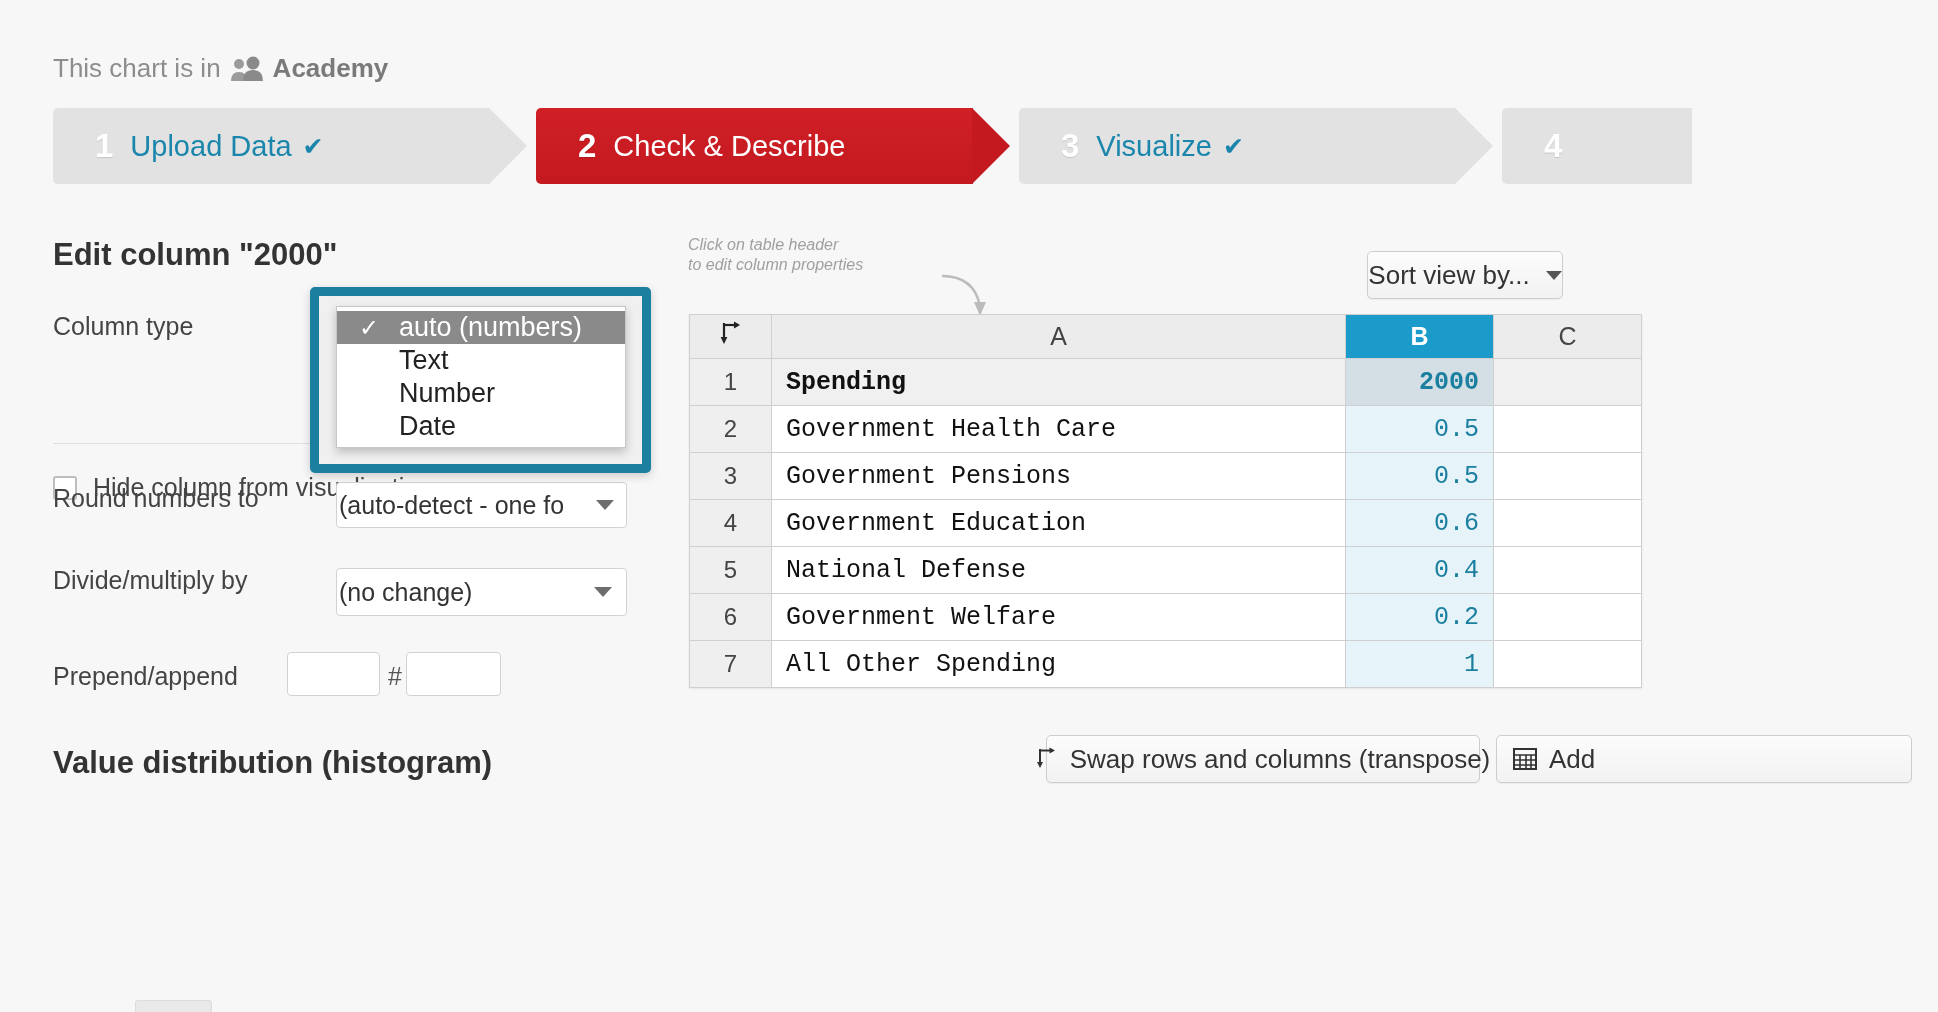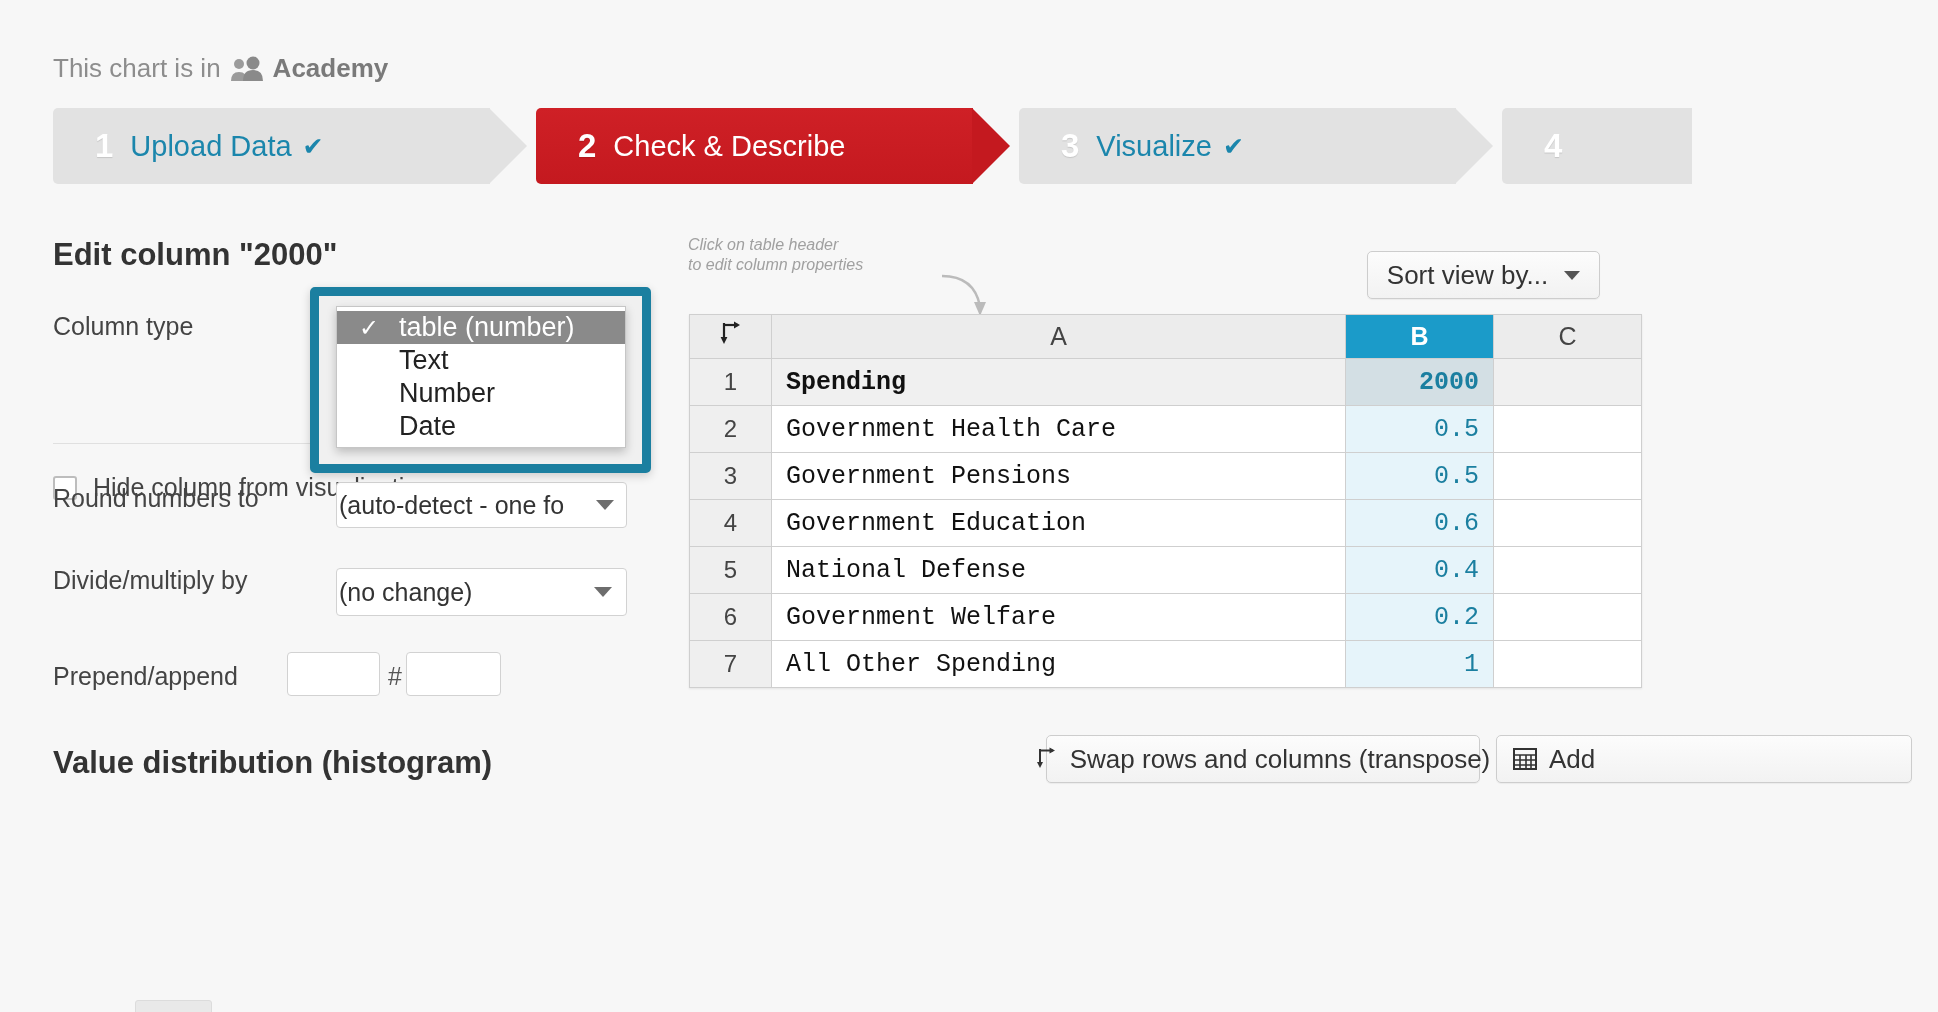--- a/index.html
+++ b/index.html
@@ -343,21 +343,21 @@
     box-sizing: border-box;
     font-size: 26px;
     color: #333;
     display: flex;
     align-items: center;
     justify-content: center;
     gap: 12px;
     white-space: nowrap;
     box-shadow: 0 1px 1px rgba(0,0,0,0.05);
   }
-  .btn-sort { left: 1367px; top: 251px; width: 233px; height: 48px; padding: 0 14px; }
+  .btn-sort { left: 1367px; top: 251px; width: 196px; height: 48px; padding: 0 14px; }
   .btn-sort .caret {
     width: 0; height: 0;
     border-left: 8px solid transparent;
     border-right: 8px solid transparent;
     border-top: 9px solid #555;
     margin-left: 4px;
   }
   .btn-swap { left: 1046px; top: 735px; width: 434px; height: 48px; }
   .btn-add  { left: 1496px; top: 735px; width: 416px; height: 48px; justify-content: flex-start; padding-left: 16px; }
   .icon-transpose { display:inline-block; width:22px; height:24px; }
@@ -429,21 +429,21 @@
   <span class="hash-mark">#</span>
   <input class="txt-input inp-append" type="text" style="">
 
   <div class="value-dist-title">Value distribution (histogram)</div>
   <div class="hist-stub"></div>
 
   <div class="dd-outer"></div>
   <div class="dd-menu">
     <div class="dd-item sel">
       <span class="tick">✓</span>
-      <span>table (number)</span>
+      <span>auto (numbers)</span>
     </div>
     <div class="dd-item">
       <span>Text</span>
     </div>
     <div class="dd-item">
       <span>Number</span>
     </div>
     <div class="dd-item">
       <span>Date</span>
     </div>

